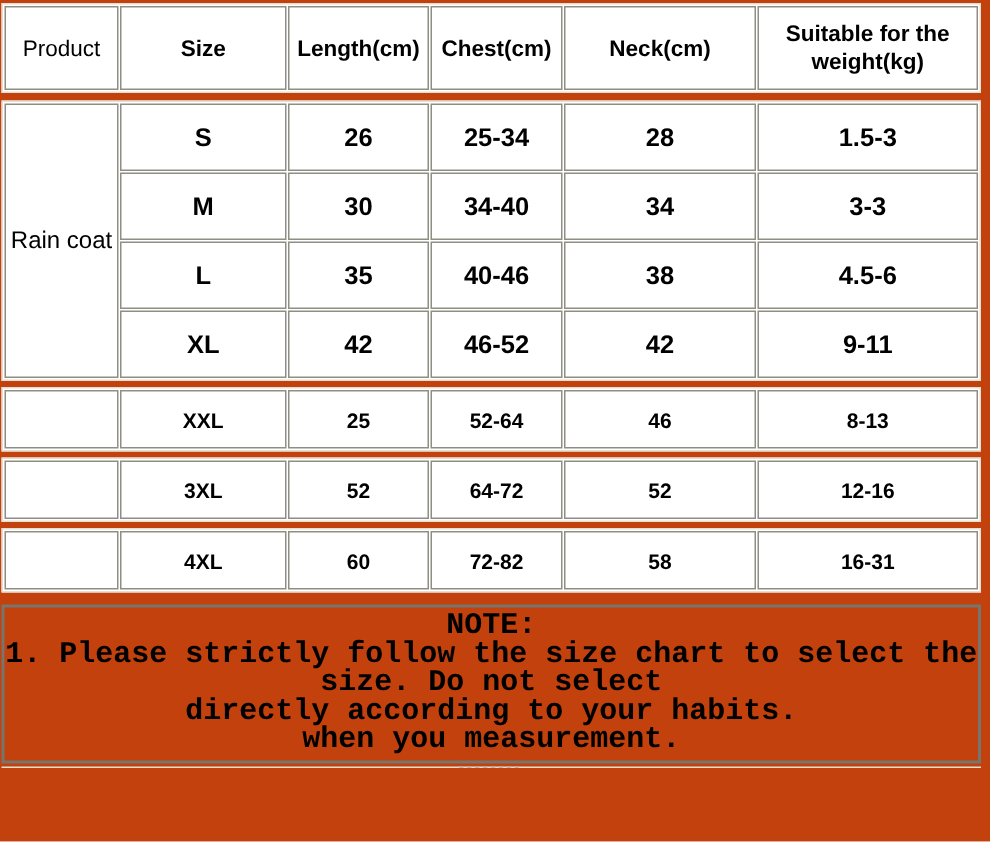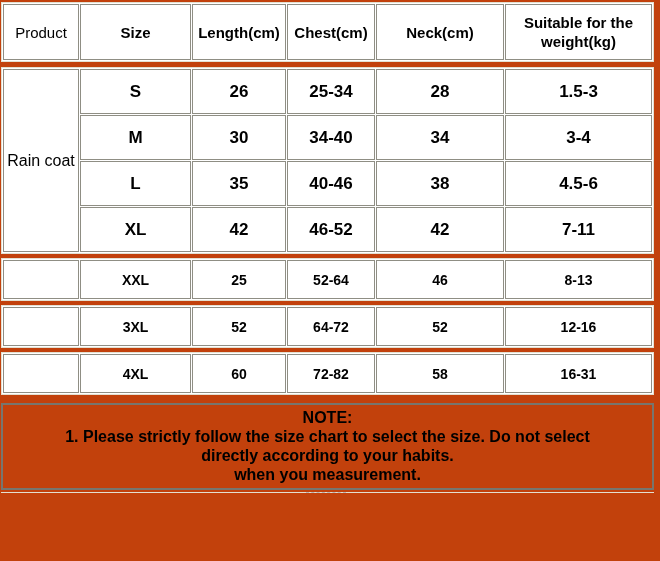--- a/index.html
+++ b/index.html
@@ -60,21 +60,22 @@
   }
 
   .note-box {
     box-sizing: border-box;
     width: 653px;
     margin-top: 8px;
     border: 2px solid #77766e;
     padding: 3px 0 4px 0;
     text-align: center;
     font-weight: bold;
-    font-size: 16px;
+    font-size: 20px;
+    font-family: Liberation Mono, monospace;
   }
   .note-line { line-height: 19px; }
 
   .cutoff {
     position: relative;
     width: 653px;
     margin-top: 2px;
     border-top: 1px solid #e3e0d1;
     height: 3px;
   }
@@ -129,35 +130,35 @@
       <td>26</td>
       <td>25-34</td>
       <td>28</td>
       <td>1.5-3</td>
     </tr>
     <tr>
       <td>M</td>
       <td>30</td>
       <td>34-40</td>
       <td>34</td>
-      <td>3-4</td>
+      <td>3-3</td>
     </tr>
     <tr>
       <td>L</td>
       <td>35</td>
       <td>40-46</td>
       <td>38</td>
       <td>4.5-6</td>
     </tr>
     <tr>
       <td>XL</td>
       <td>42</td>
       <td>46-52</td>
       <td>42</td>
-      <td>7-11</td>
+      <td>9-11</td>
     </tr>
   </tbody>
     </table>
 
   <table class="sz t-row">
     <colgroup>
       <col class="c-product">
         <col class="c-size">
         <col class="c-length">
       <col class="c-chest">

